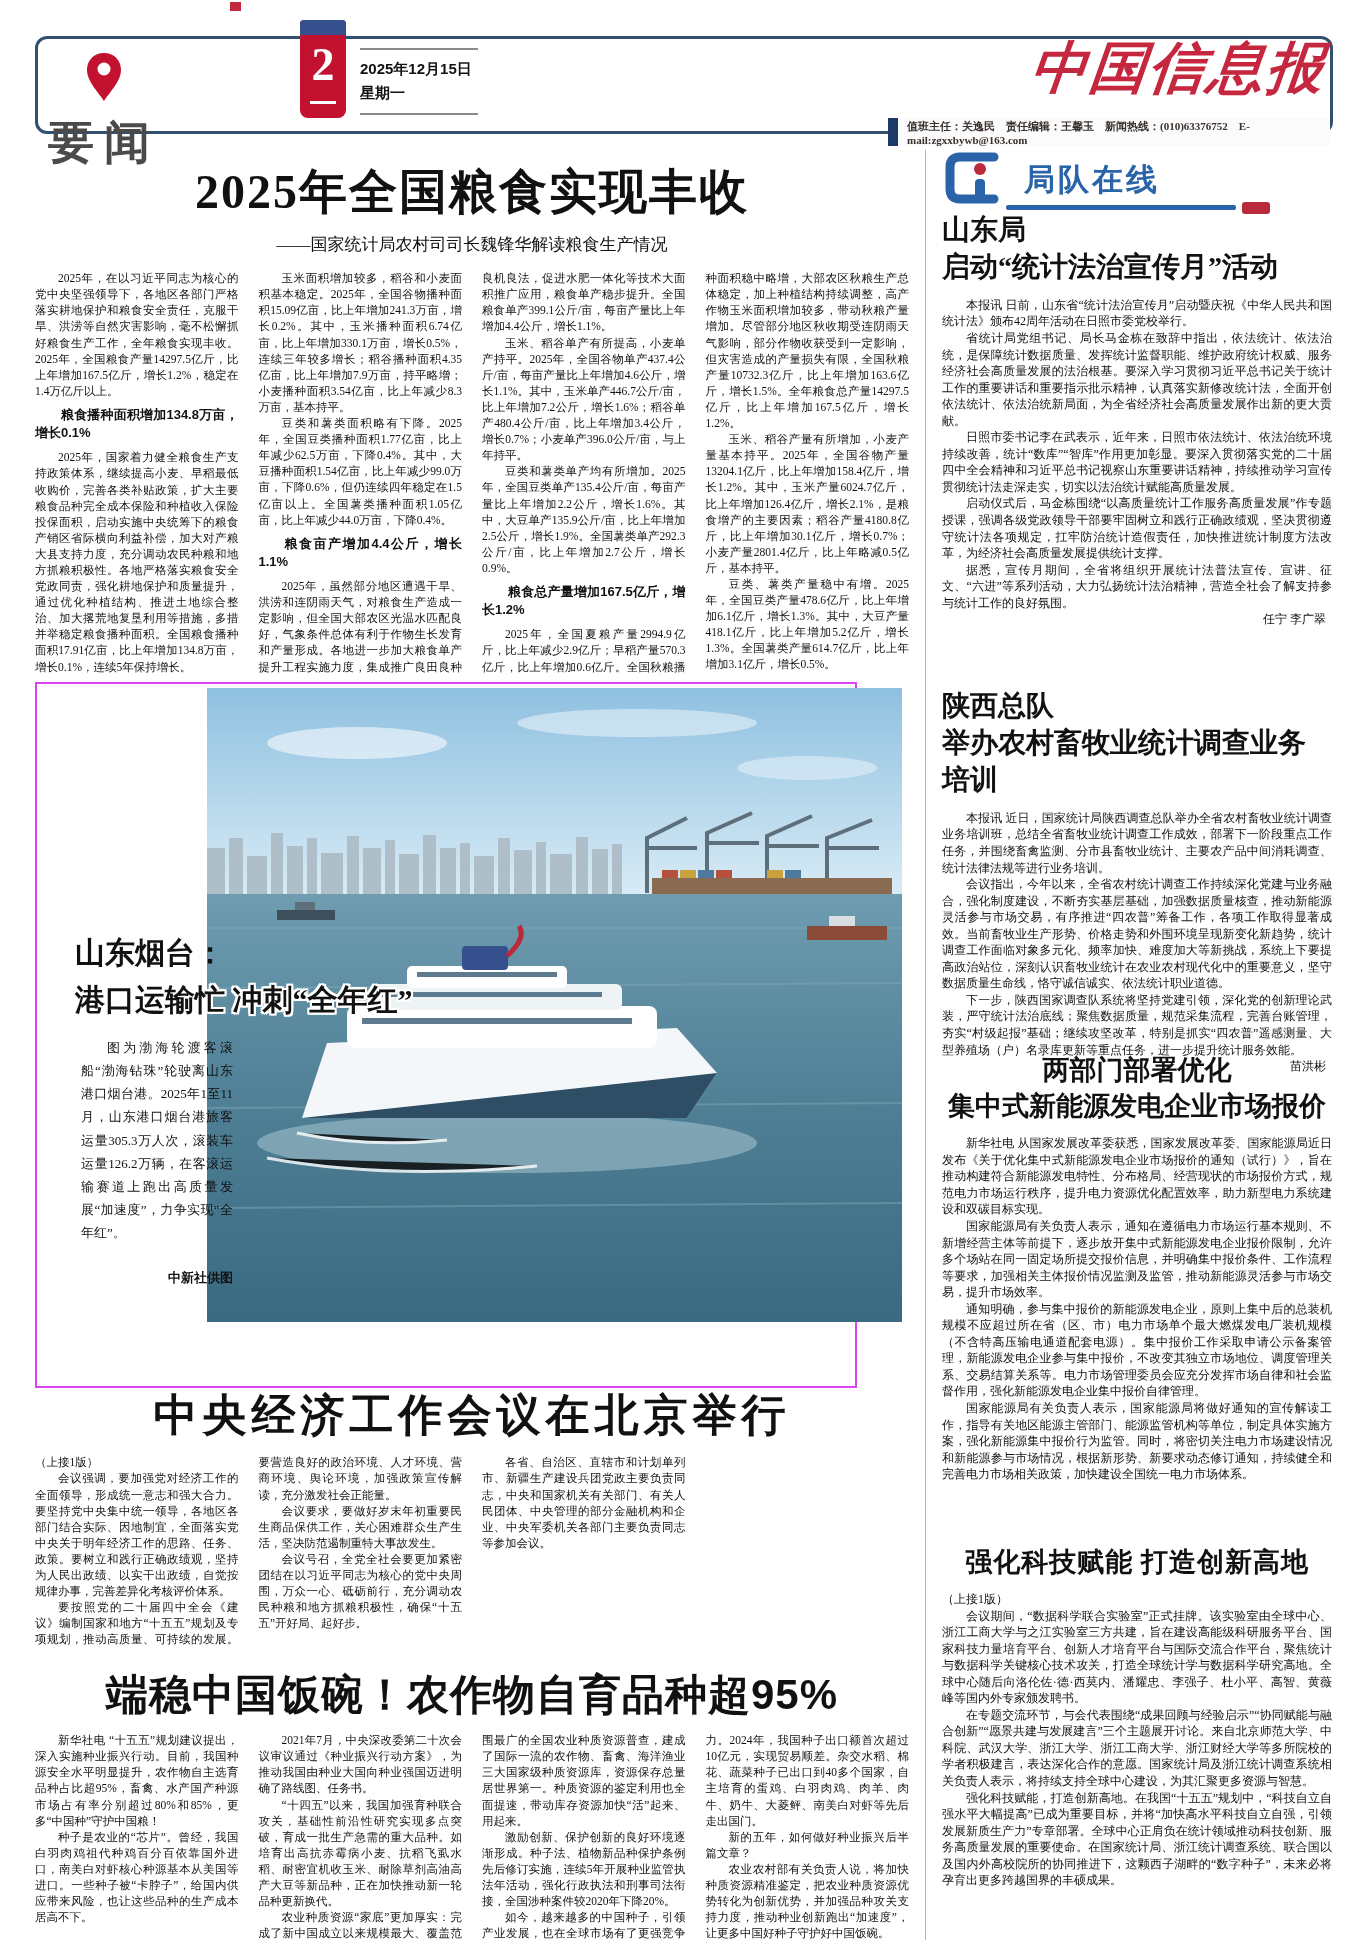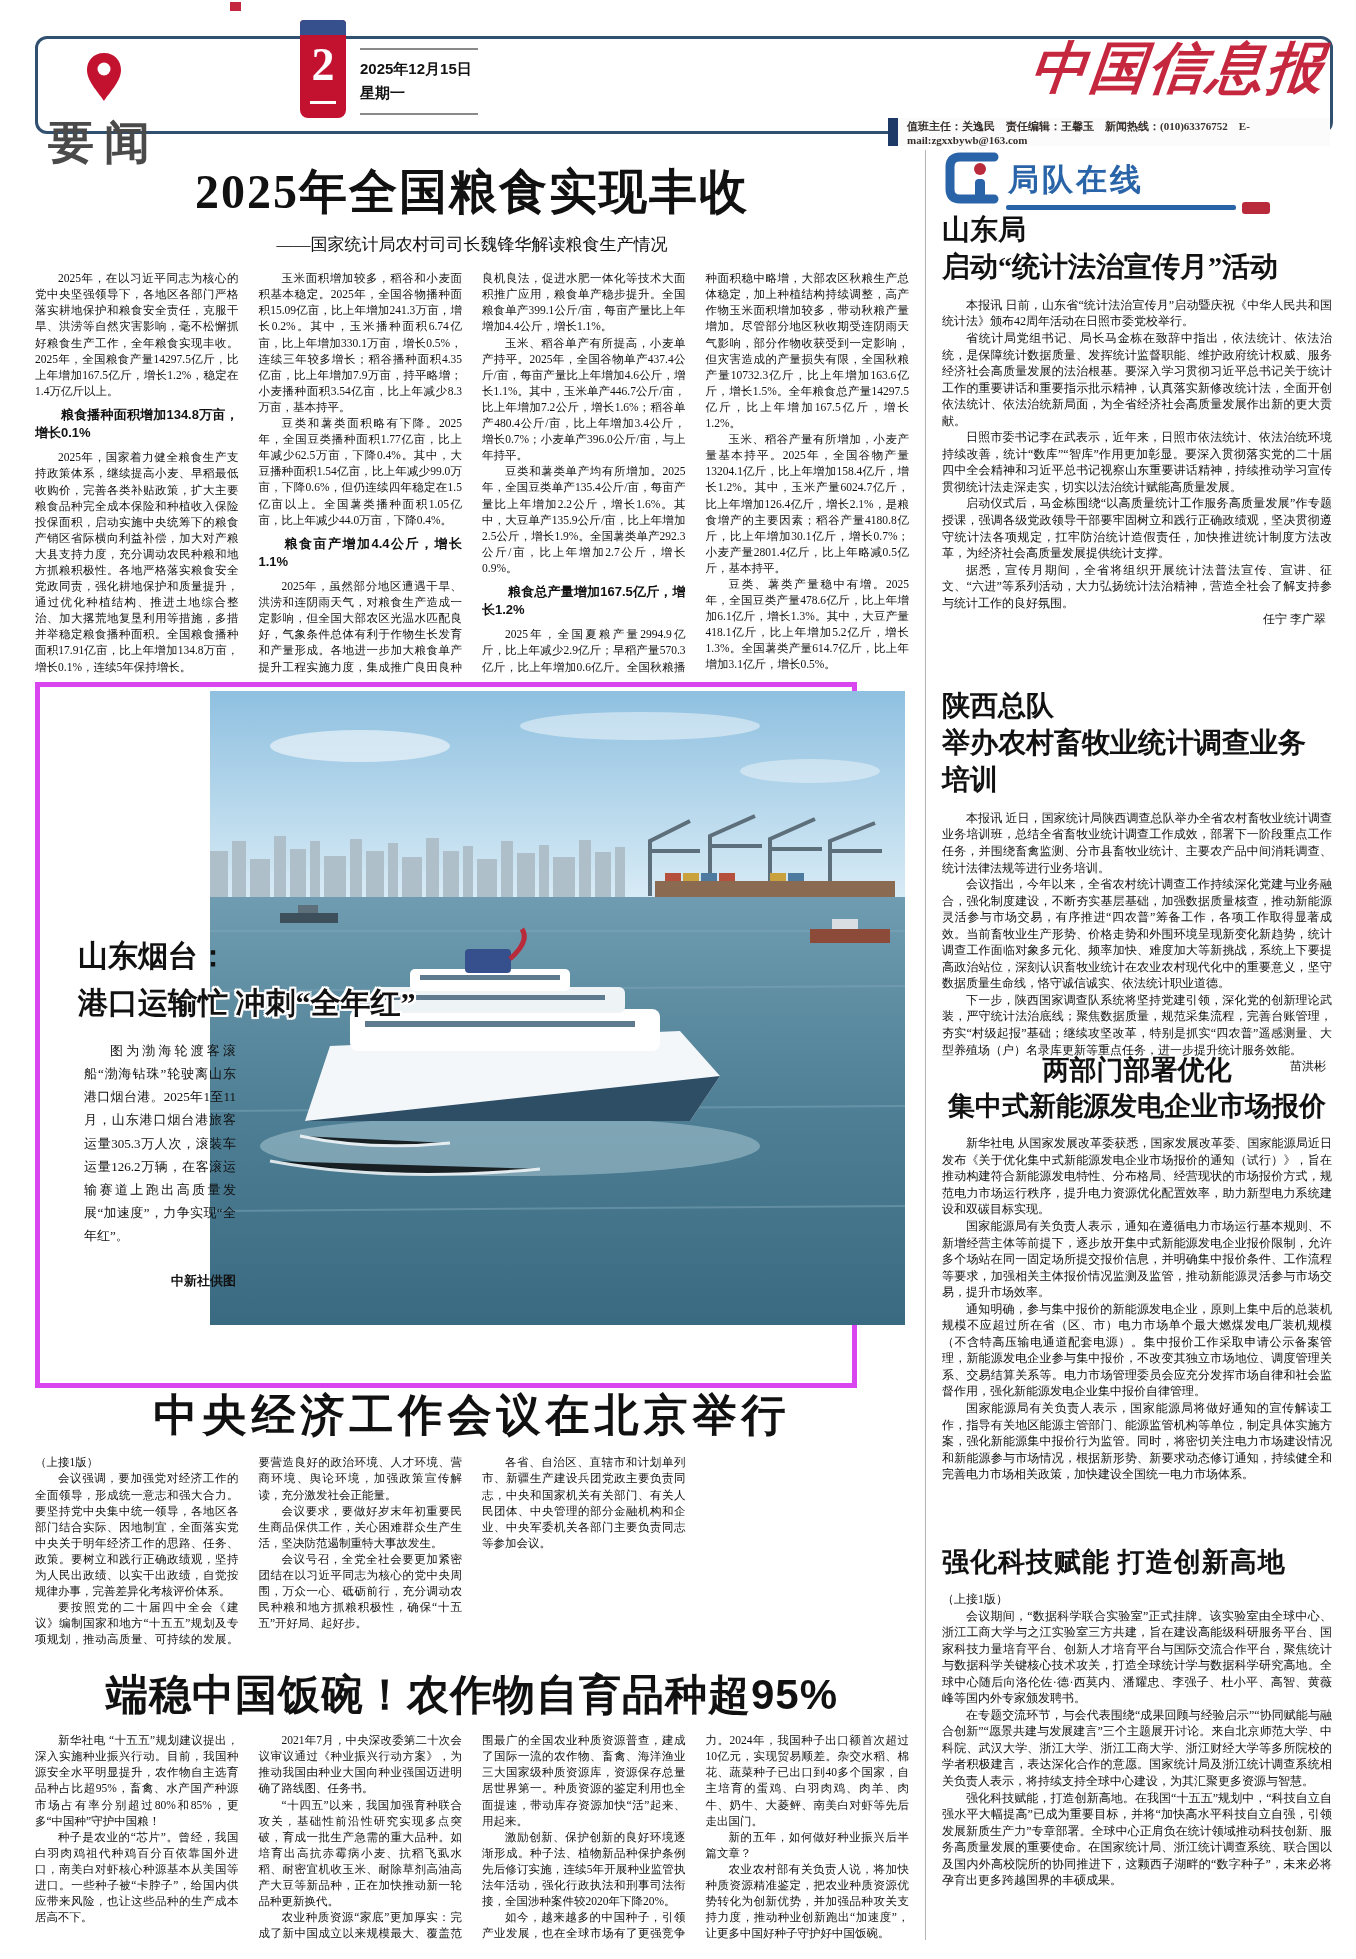--- a/index.html
+++ b/index.html
@@ -34,21 +34,21 @@
   .no-indent{text-indent:0 !important;}
   .byline{text-align:right;text-indent:0 !important;padding-right:6px;}
 
   
   .lead{position:absolute;left:35px;top:150px;width:874px;}
   .lead-hl{font-size:48px;font-weight:900;text-align:center;letter-spacing:2px;line-height:1.15;margin:14px;}
   .lead-sub{text-align:center;font-size:17px;margin-top:12px;}
   .lead-body{margin-top:14px;height:412px;font-size:11.5px;line-height:1.4;}
 
   
-  .photo-box{position:absolute;left:35px;top:682px;width:822px;height:706px;border:5px solid #d946ef;
+  .photo-box{position:absolute;left:35px;top:682px;width:822px;height:706px;border:2px solid #d946ef;
              background:#fff;box-sizing:border-box;}
   .pf-photo{position:absolute;left:170px;top:4px;width:695px;height:634px;}
   .pf-title{position:absolute;left:38px;top:246px;width:600px;font-size:30px;font-weight:900;
             line-height:1.55;z-index:3;}
   .pf-title .on-photo{text-shadow:-2px 0 0 #fff,2px 0 0 #fff,0 -2px 0 #fff,0 2px 0 #fff,
             -2px -2px 0 #fff,2px 2px 0 #fff,-2px 2px 0 #fff,2px -2px 0 #fff;}
   .pf-caption{position:absolute;left:44px;top:352px;width:152px;font-size:13px;line-height:1.78;
               text-align:justify;}
   .pf-caption p{margin:0;text-indent:2em;}
   .pf-credit{margin-top:22px;text-align:right;font-size:13px;font-weight:bold;}
@@ -61,31 +61,31 @@
   
   .seed{position:absolute;left:35px;top:1672px;width:874px;}
   .seed-hl{font-family:"Liberation Sans","DejaVu Sans",sans-serif;font-size:42px;font-weight:700;
            text-align:center;letter-spacing:1px;margin:0;line-height:1.1;}
   .seed-body{margin-top:14px;height:218px;font-size:11.5px;line-height:1.4;}
 
   
   .v-divider{position:absolute;left:925px;top:150px;width:1px;height:1790px;background:#b5b5b5;}
   .sidebar{position:absolute;left:942px;top:148px;width:390px;height:1811px;}
   .sb-logo{position:absolute;left:0;top:0;height:64px;display:flex;align-items:center;}
-  .sb-logo-text{color:#2a64a8;font-size:31px;font-weight:bold;letter-spacing:3px;margin-left:4px;
+  .sb-logo-text{color:#2a64a8;font-size:31px;font-weight:bold;letter-spacing:3px;margin-left:20px;
                 font-family:"Liberation Sans","DejaVu Sans",sans-serif;}
   .sb-logo-bar{position:absolute;left:64px;bottom:2px;width:230px;height:5px;background:#2a64a8;border-radius:2px;}
   .sb-logo-red{position:absolute;left:300px;bottom:-2px;width:28px;height:12px;background:#b92b3a;border-radius:3px;}
   .sb-art{position:absolute;left:0;width:390px;}
   .sb-title{font-weight:900;font-size:28px;line-height:1.32;margin:0;}
   .sb-title.centered{text-align:center;font-family:"Liberation Sans","DejaVu Sans",sans-serif;font-weight:700;font-size:27px;}
   .sb-body{margin-top:11px;font-size:12px;line-height:1.38;text-align:justify;}
   .sb-body p{margin:0;text-indent:2em;}
   .sb-art1{top:64px;} .sb-art2{top:540px;} .sb-art3{top:905px;} .sb-art4{top:1396px;}
-  .sb4-title{font-weight:900;font-size:27px;letter-spacing:1px;margin:0;}
+  .sb4-title{font-weight:900;font-size:27px;text-align:center;letter-spacing:1px;margin:0;}
 </style>
 </head>
 <body>
 
 <div class="page">
 
   <div class="reg-mark"></div>
   <div class="hdr-box"></div>
 
   <div class="sec-wrap">

